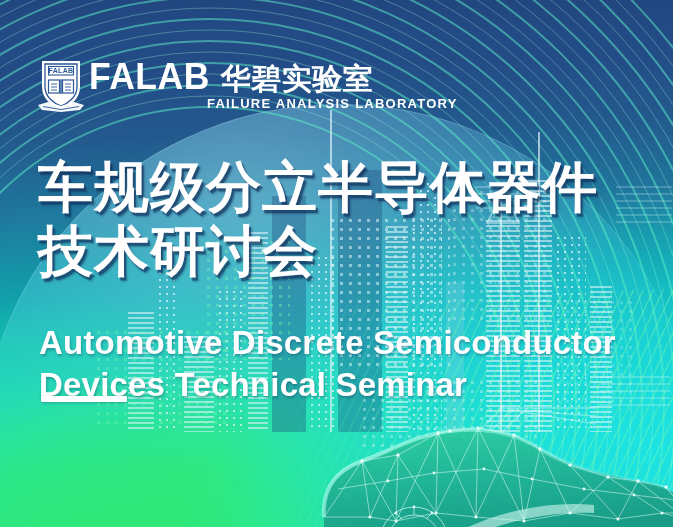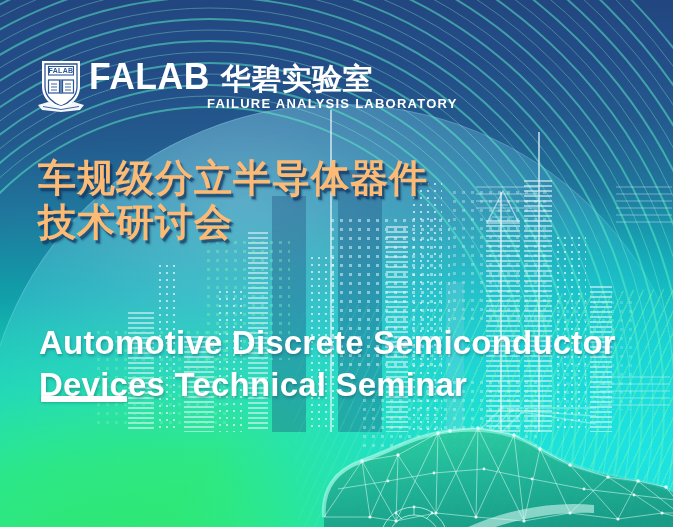--- a/index.html
+++ b/index.html
@@ -158,21 +158,21 @@
     margin-top:2px;margin-left:118px;
     font-family:"Liberation Sans",sans-serif;
   }
 
   
   .headline{
     position:absolute;left:38px;top:156px;z-index:20;
   }
   .hl-line{
     font-family:"DejaVu Sans","Liberation Sans",sans-serif;
-    font-size:38px;font-weight:900;color:#fdba74;
+    font-size:55px;font-weight:900;color:#ffffff;
     letter-spacing:1px;line-height:1.16;
     white-space:nowrap;
     text-shadow:
        2px 3px 0 rgba(18,52,96,.55),
        3px 4px 2px rgba(14,44,84,.42);
   }
 
   
   .subtitle{
     position:absolute;left:39px;top:322px;z-index:20;

